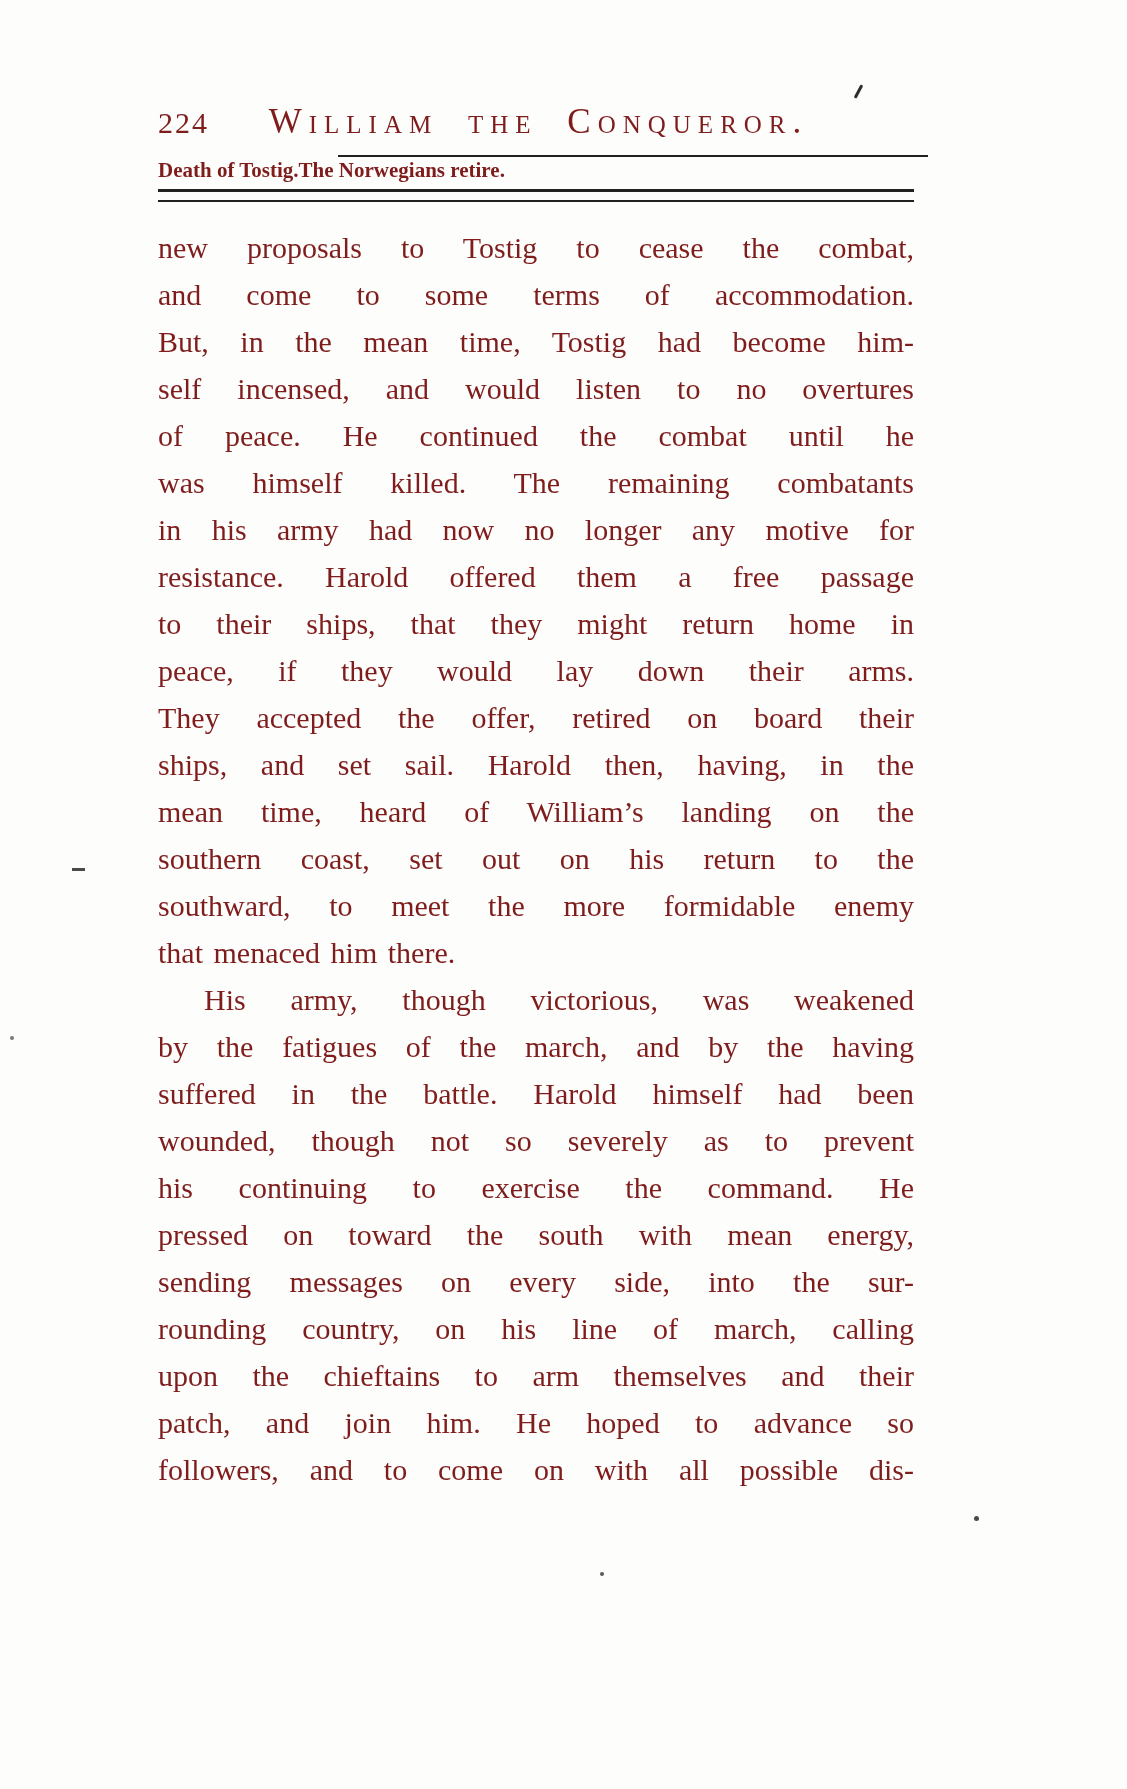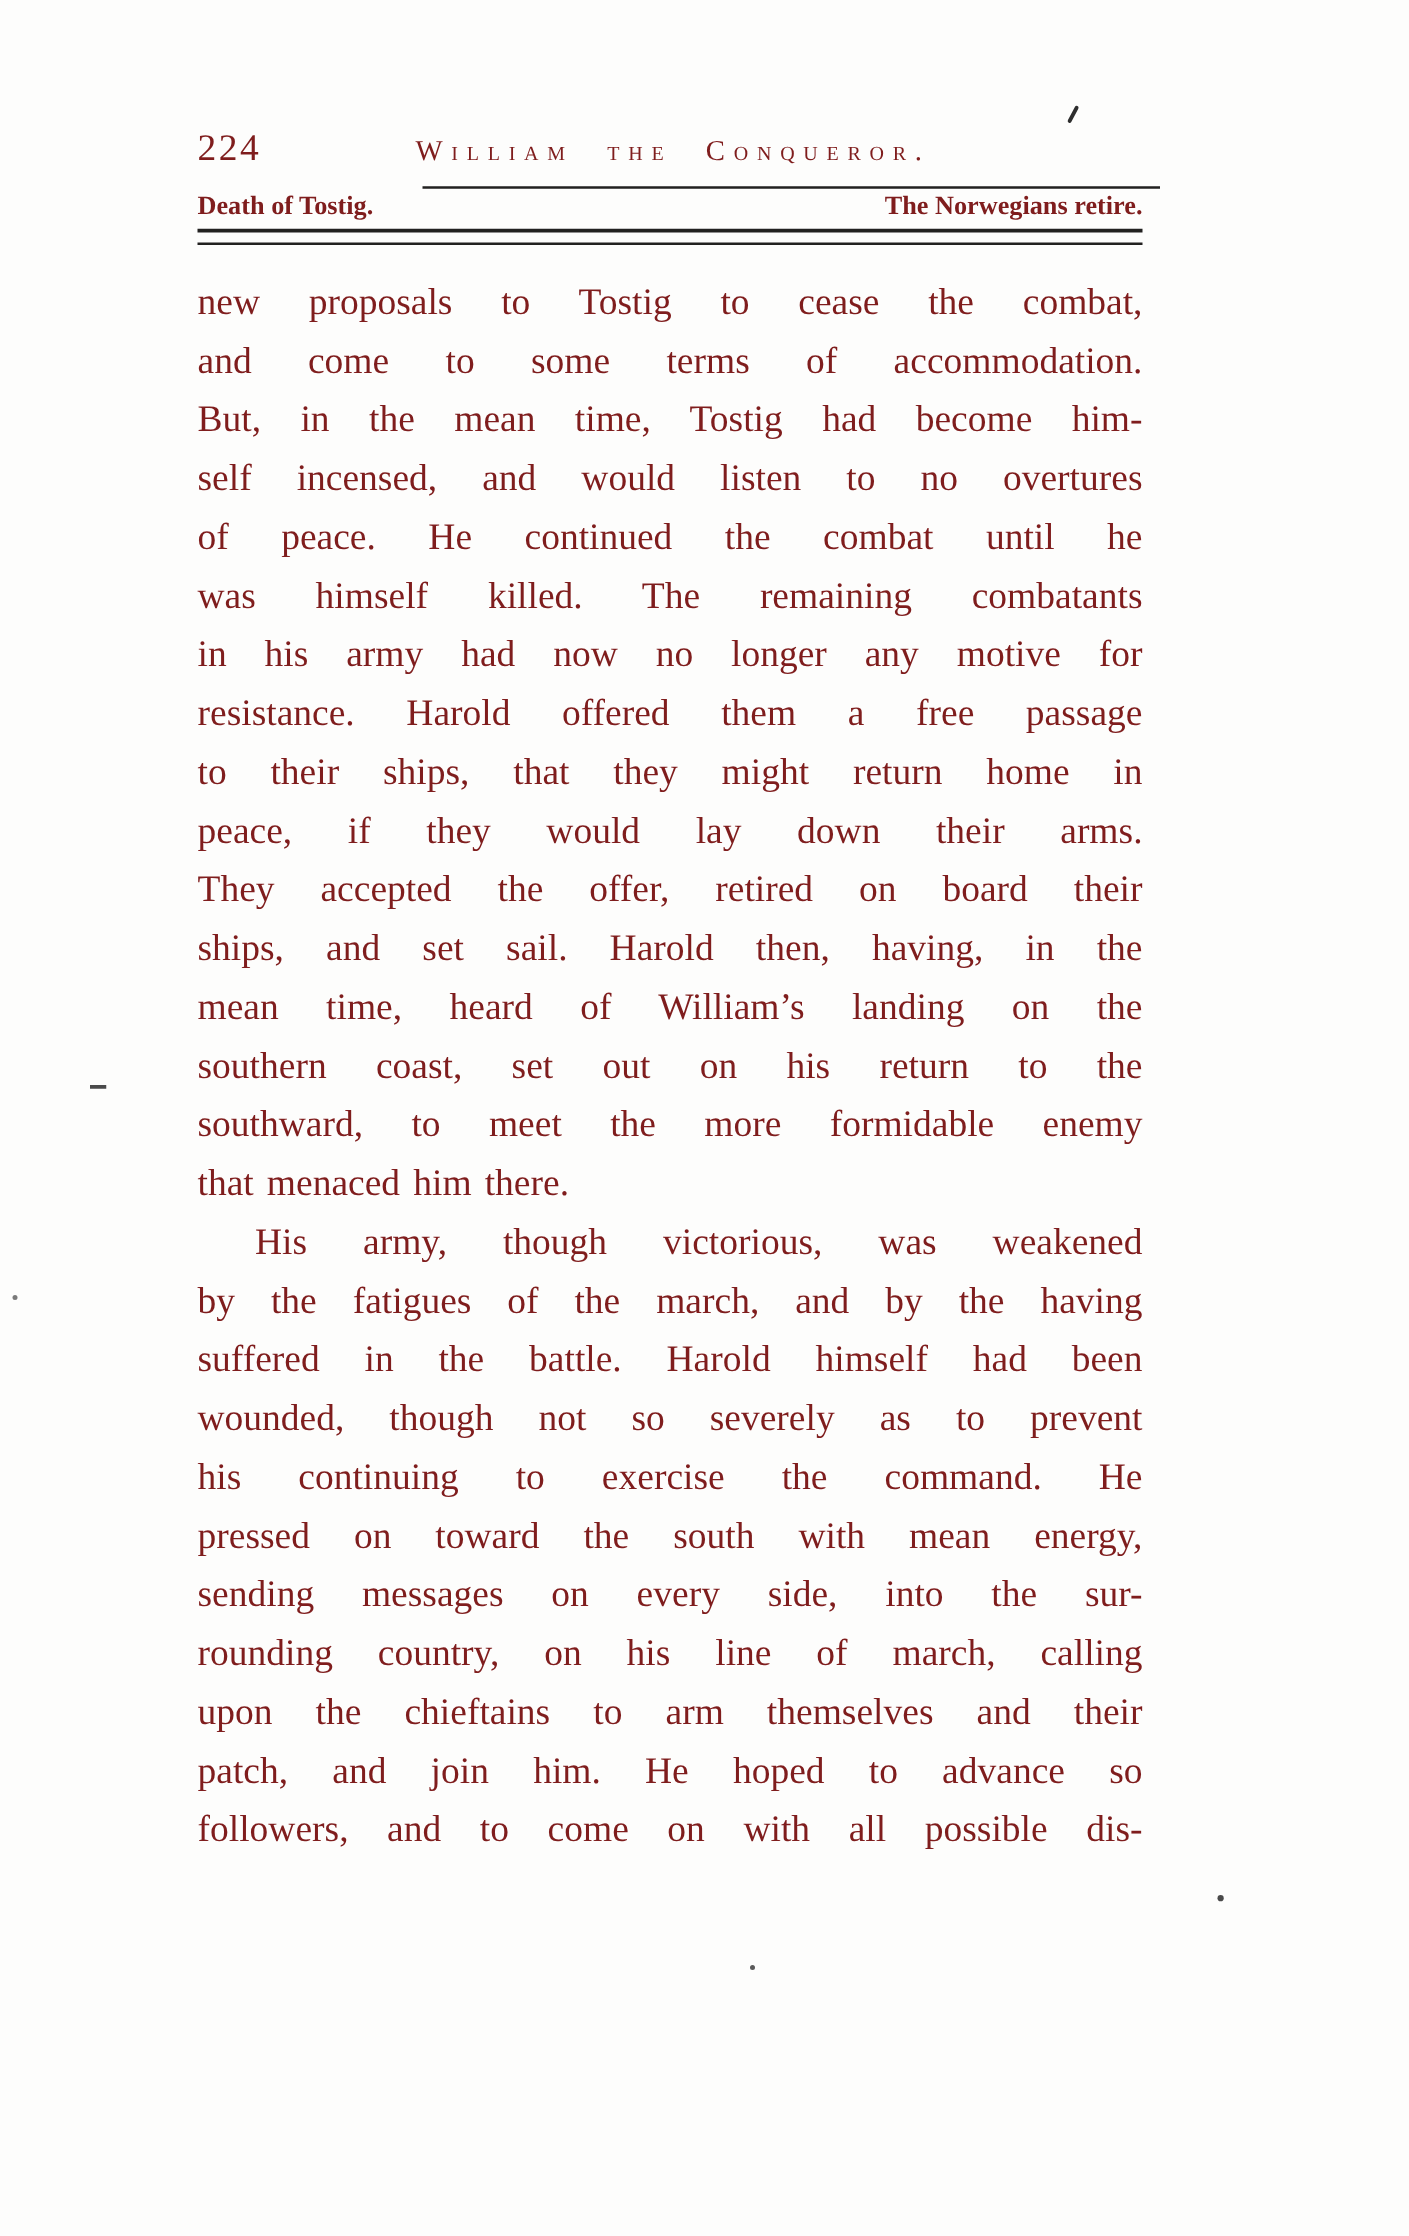--- a/index.html
+++ b/index.html
@@ -27,29 +27,28 @@
     align-items: baseline;
     font-size: 30px;
   }
   .page-num { letter-spacing: 2px; }
   .book-title {
     flex: 1;
     text-align: center;
     font-variant: small-caps;
     letter-spacing: 7px;
     word-spacing: 14px;
-    font-size: 23px;
+    font-size: 35px;
     padding-right: 46px;
   }
 
   .rule { background: #222120; }
   .partial-rule { margin-top: 13px; margin-left: 180px; height: 2px; width: 590px; }
   .running-heads {
     display: flex;
-    justify-content: space-between;
     align-items: baseline;
     font-size: 21px;
     font-weight: bold;
     margin-top: 1px;
   }
   .thick-rule { margin-top: 6px; height: 3px; }
   .thin-rule  { margin-top: 8px; height: 2px; }
 
   .body-text {
     margin-top: 22px;

